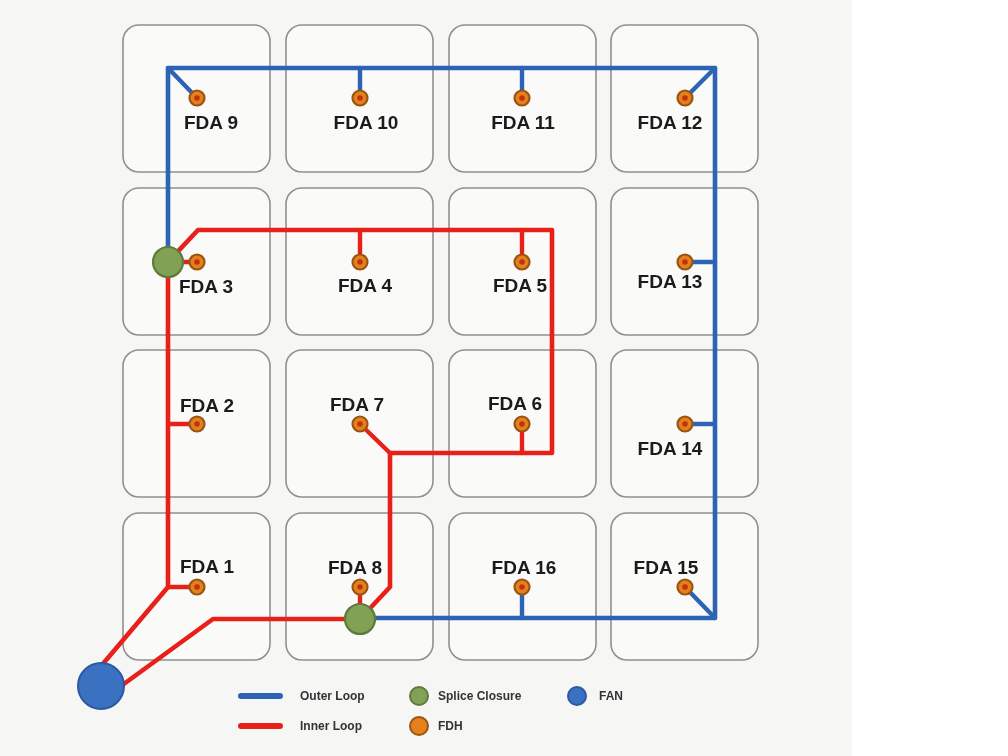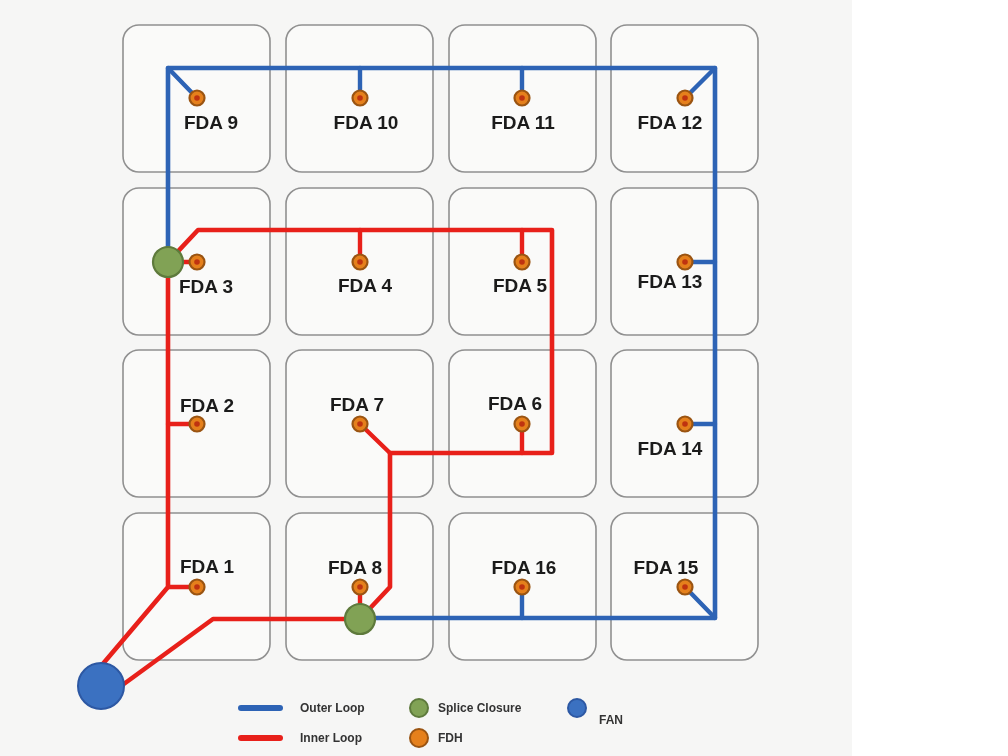--- a/index.html
+++ b/index.html
@@ -9,21 +9,21 @@
     background:#ffffff;
   }
   .stage{position:relative;width:1008px;height:756px;background:#ffffff;}
   .tint{position:absolute;left:0;top:0;width:852px;height:756px;background:#f6f6f5;}
   .white-margin{position:absolute;left:852px;top:0;width:156px;height:756px;background:#ffffff;}
   svg#net-svg{position:absolute;left:0;top:0;}
   .node-label{
     font-family:"Liberation Sans",sans-serif;
     font-weight:700;font-size:19px;fill:#1b1b1b;
   }
-  .legend{position:absolute;left:0;top:16px;width:1008px;height:537px;pointer-events:none;font-weight:bold;}
+  .legend{position:absolute;left:0;top:4px;width:1008px;height:537px;pointer-events:none;font-weight:bold;}
   .legend-swatch-line{position:absolute;height:6px;width:45px;border-radius:3px;}
   .legend-swatch-circle{position:absolute;width:20px;height:20px;border-radius:50%;box-sizing:border-box;border:2px solid transparent;}
   .legend-label{position:absolute;font-size:12px;color:#333333;white-space:nowrap;line-height:16px;}
 </style>
 </head>
 <body>
 
 <div class="stage">
   <div class="tint"></div>
   <div class="white-margin"></div>
@@ -118,15 +118,15 @@
   <div class="legend" id="legend">
       <div class="legend-swatch-line" style="left: 238px; top: 689px; background: rgb(45, 99, 181);"></div>
       <span class="legend-label" style="left: 300px; top: 684px;">Outer Loop</span>
       <div class="legend-swatch-line" style="left: 238px; top: 719px; background: rgb(232, 32, 26);"></div>
       <span class="legend-label" style="left: 300px; top: 714px; text-align: center;">Inner Loop</span>
       <div class="legend-swatch-circle" style="left: 409px; top: 682px; background: rgb(129, 162, 85); border-color: rgb(94, 122, 60);"></div>
       <span class="legend-label" style="left: 438px; top: 684px; text-align: center;">Splice Closure</span>
       <div class="legend-swatch-circle" style="left: 409px; top: 712px; background: rgb(229, 128, 28); border-color: rgb(154, 84, 18);"></div>
       <span class="legend-label" style="left: 438px; top: 714px;">FDH</span>
       <div class="legend-swatch-circle" style="left: 567px; top: 682px; background: rgb(59, 113, 193); border-color: rgb(45, 88, 163);"></div>
-      <span class="legend-label" style="left: 599px; top: 684px; margin-top: 12px;">FAN</span>
+      <span class="legend-label" style="left: 599px; top: 684px;">FAN</span>
     </div>
 </div>
 
 </body></html>

